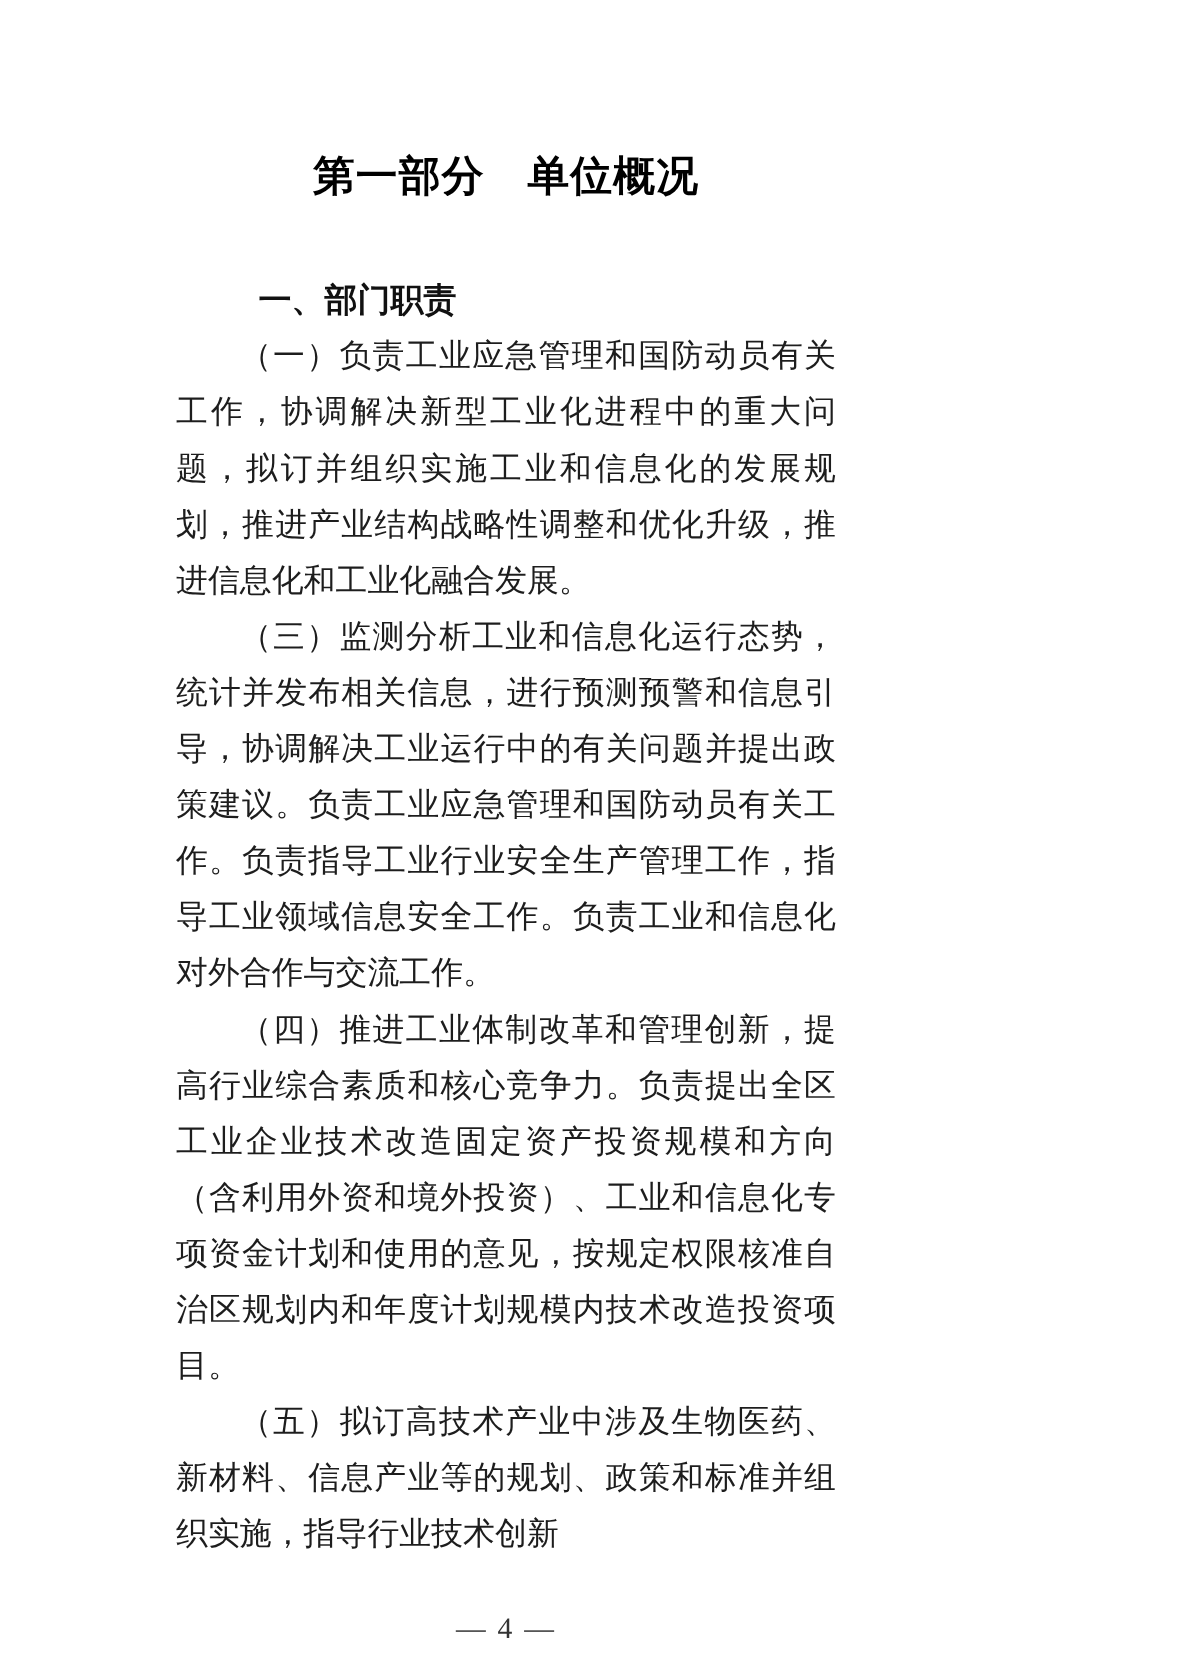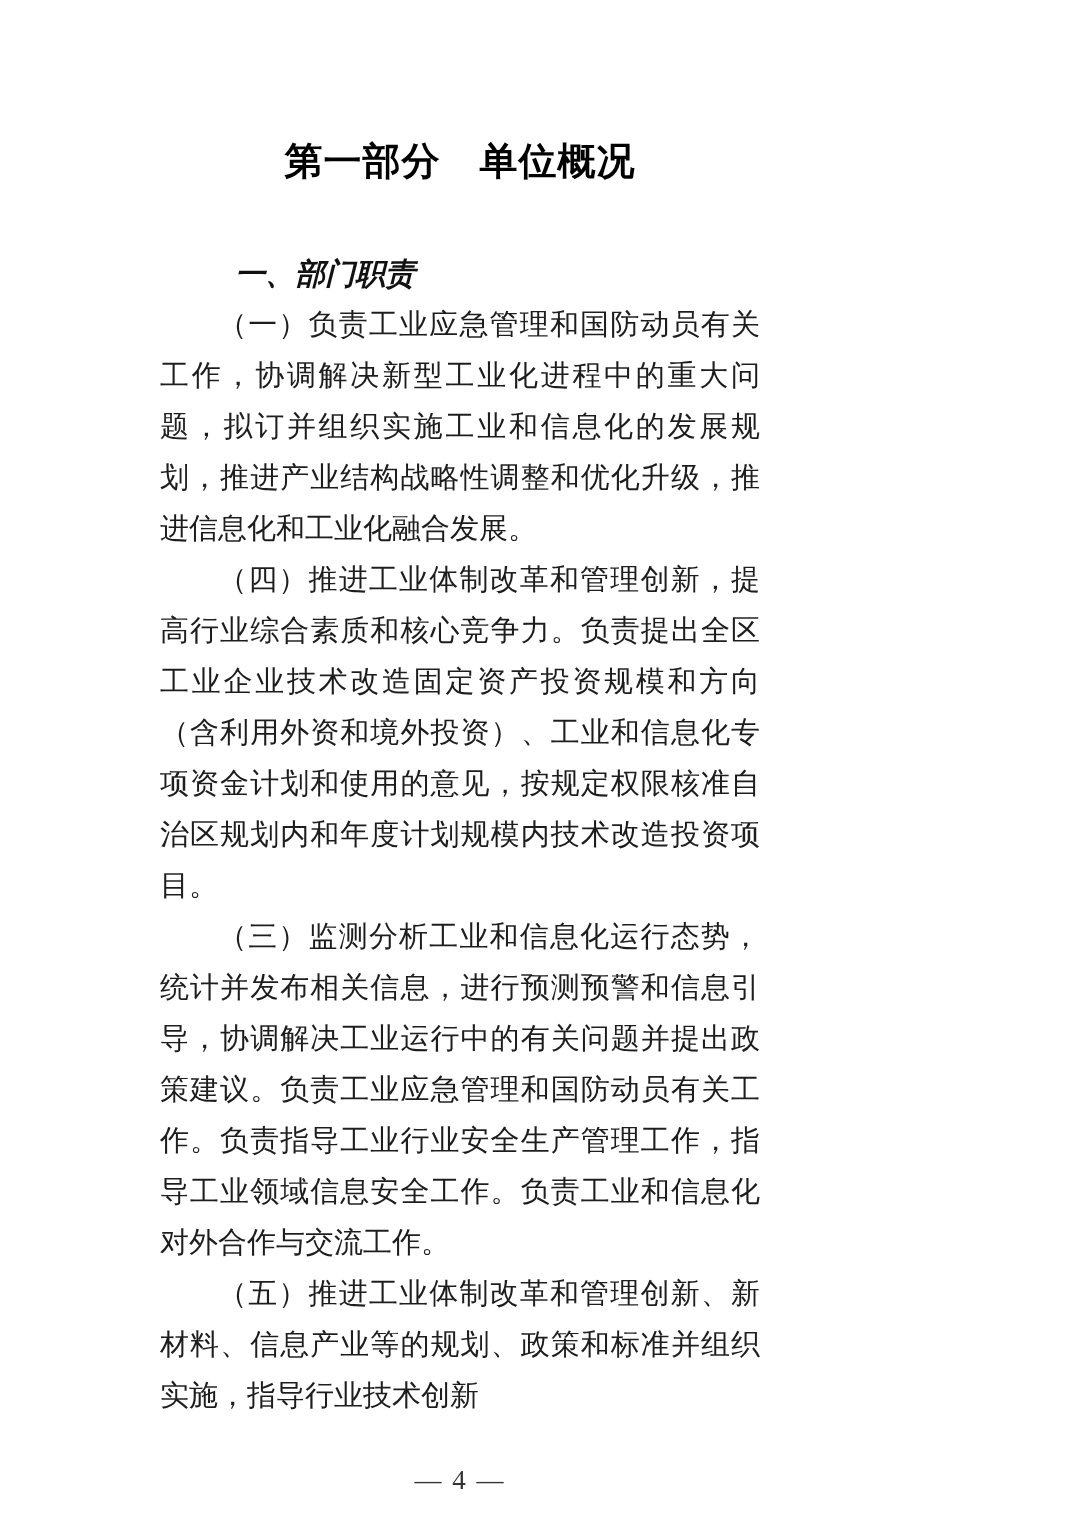--- a/index.html
+++ b/index.html
@@ -30,21 +30,20 @@
     color: #000000;
   }
   .section-heading {
     margin: 62px 0 0 0;
     font-size: 30px;
     line-height: 51px;
     font-weight: 700;
     text-indent: 2.5em;
     color: #111111;
     font-family: "Liberation Serif", serif;
-    font-style: italic;
   }
   .para {
     margin: 0;
     font-size: 29px;
     line-height: 51px;
     text-align: justify;
     text-justify: inter-character;
     text-indent: 2em;
     color: #1d1d1d;
   }
@@ -63,21 +62,21 @@
 
 <div class="page">
 
   <h1 class="doc-title">第一部分　单位概况</h1>
 
   <h2 class="section-heading">一、部门职责</h2>
 
   <p class="para">（一）负责工业应急管理和国防动员有关工作，协调解决新型工业化进程中的重大问题，拟订并组织实施工业和信息化的发展规划，推进产业结构战略性调整和优化升级，推进信息化和工业化融合发展。</p>
 
 
+  <p class="para">（三）监测分析工业和信息化运行态势，统计并发布相关信息，进行预测预警和信息引导，协调解决工业运行中的有关问题并提出政策建议。负责工业应急管理和国防动员有关工作。负责指导工业行业安全生产管理工作，指导工业领域信息安全工作。负责工业和信息化对外合作与交流工作。</p>
+
   <p class="para">（四）推进工业体制改革和管理创新，提高行业综合素质和核心竞争力。负责提出全区工业企业技术改造固定资产投资规模和方向（含利用外资和境外投资）、工业和信息化专项资金计划和使用的意见，按规定权限核准自治区规划内和年度计划规模内技术改造投资项目。</p>
 
-  <p class="para">（三）监测分析工业和信息化运行态势，统计并发布相关信息，进行预测预警和信息引导，协调解决工业运行中的有关问题并提出政策建议。负责工业应急管理和国防动员有关工作。负责指导工业行业安全生产管理工作，指导工业领域信息安全工作。负责工业和信息化对外合作与交流工作。</p>
-
-  <p class="para">（五）推进工业体制改革和管理创新、新材料、信息产业等的规划、政策和标准并组织实施，指导行业技术创新</p>
+  <p class="para">（五）拟订高技术产业中涉及生物医药、新材料、信息产业等的规划、政策和标准并组织实施，指导行业技术创新</p>
 
   <div class="page-footer">— 4 —</div>
 
 </div>
 
 </body></html>

